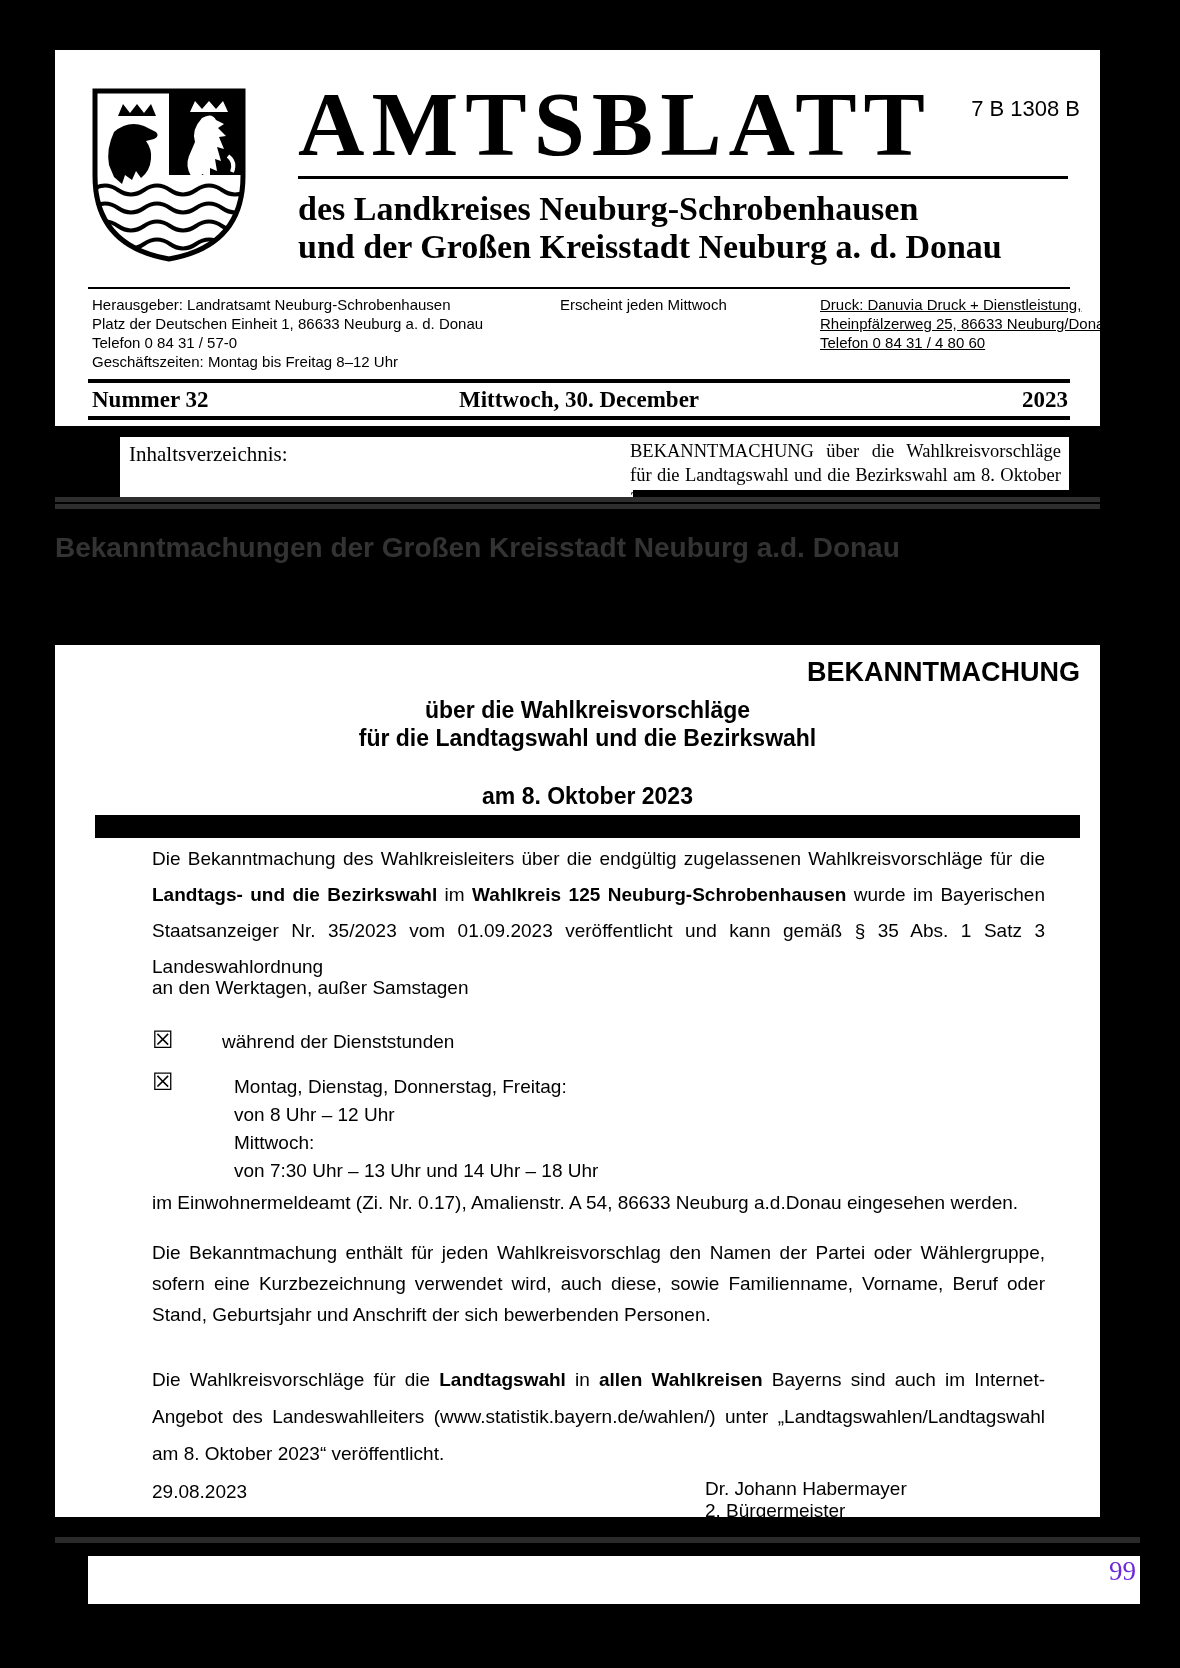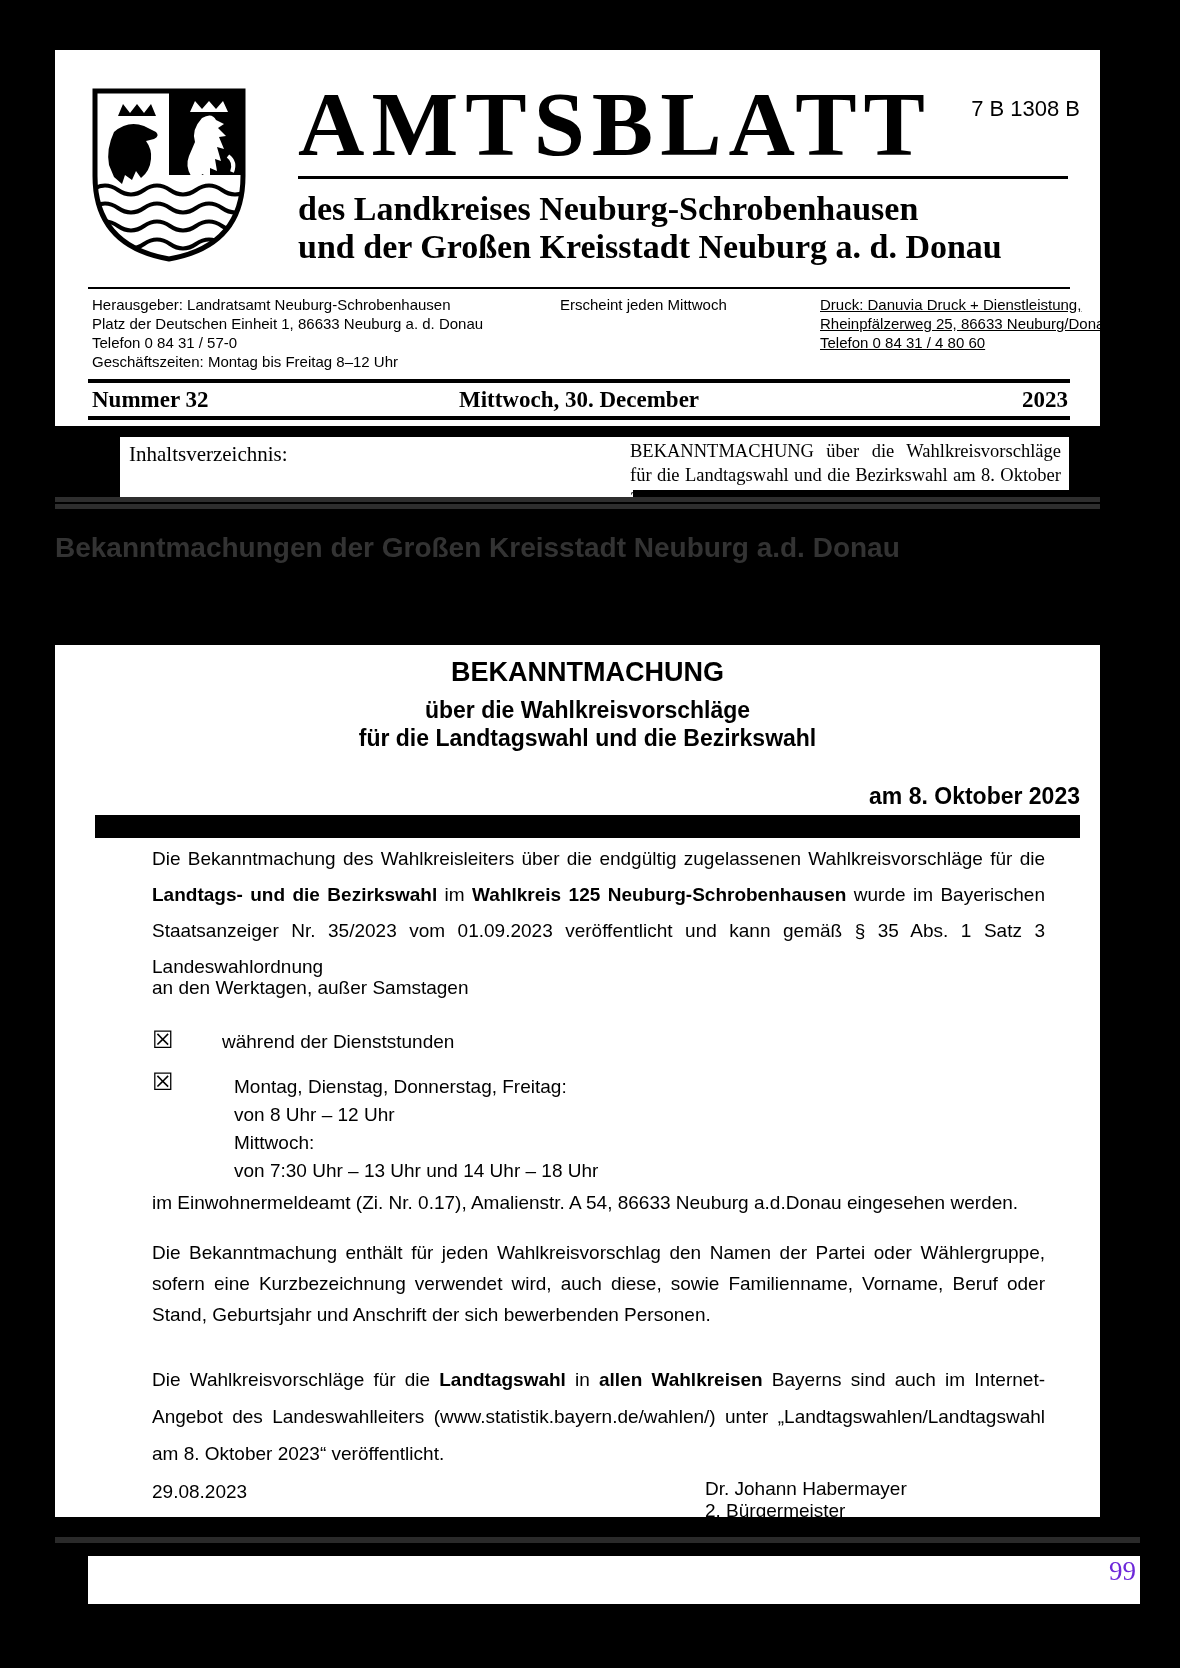--- a/index.html
+++ b/index.html
@@ -43,24 +43,24 @@
   .gbar1{left:55px;top:497px;width:1045px;height:5px;background:#2e2e2e;}
   .gbar2{left:55px;top:504px;width:1045px;height:5px;background:#2e2e2e;}
   .banner-t{left:55px;top:532px;width:1045px;font-weight:bold;
             font-size:28px;color:#333;}
   .banner-s{left:55px;top:566px;width:1045px;text-align:center;font-weight:bold;
             font-size:17px;color:#333;}
   .banner-s .lnk{text-decoration:underline;}
 
   
   .title-box{left:95px;top:645px;width:985px;height:170px;background:#fff;}
-  .ann-t1{left:95px;top:657px;width:985px;text-align:center;font-weight:bold;font-size:27px;}
+  .ann-t1{left:95px;top:657px;width:985px;text-align:right;font-weight:bold;font-size:27px;}
   .ann-t2{left:95px;top:697px;width:985px;text-align:center;font-weight:bold;font-size:23px;}
   .ann-t3{left:95px;top:725px;width:985px;text-align:center;font-weight:bold;font-size:23px;}
-  .ann-t4{left:95px;top:783px;width:985px;text-align:right;font-weight:bold;font-size:23px;}
+  .ann-t4{left:95px;top:783px;width:985px;text-align:center;font-weight:bold;font-size:23px;}
   .band2{left:95px;top:815px;width:985px;height:23px;background:#000;}
 
   
   .bodytxt{font-size:19px;}
   .p1{left:152px;top:841px;width:893px;line-height:36px;text-align:justify;}
   .p1tail{left:152px;top:977px;width:893px;}
   .cb1{left:152px;top:1028px;font-size:24px;line-height:24px;}
   .cb1-label{left:222px;top:1031px;}
   .cb2{left:152px;top:1070px;font-size:24px;line-height:24px;}
   .cb2-lines{left:222px;top:1073px;line-height:28px;margin-left:12px;}

